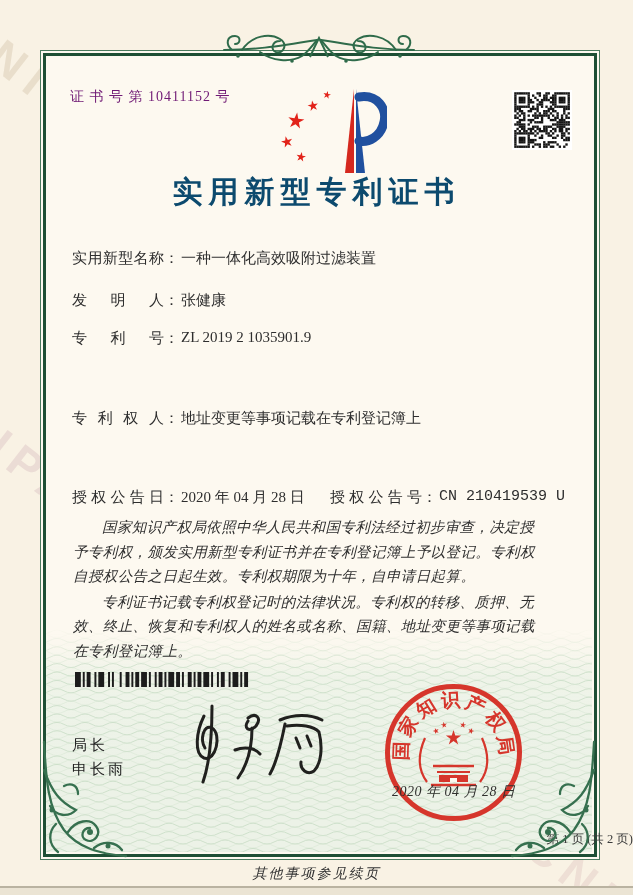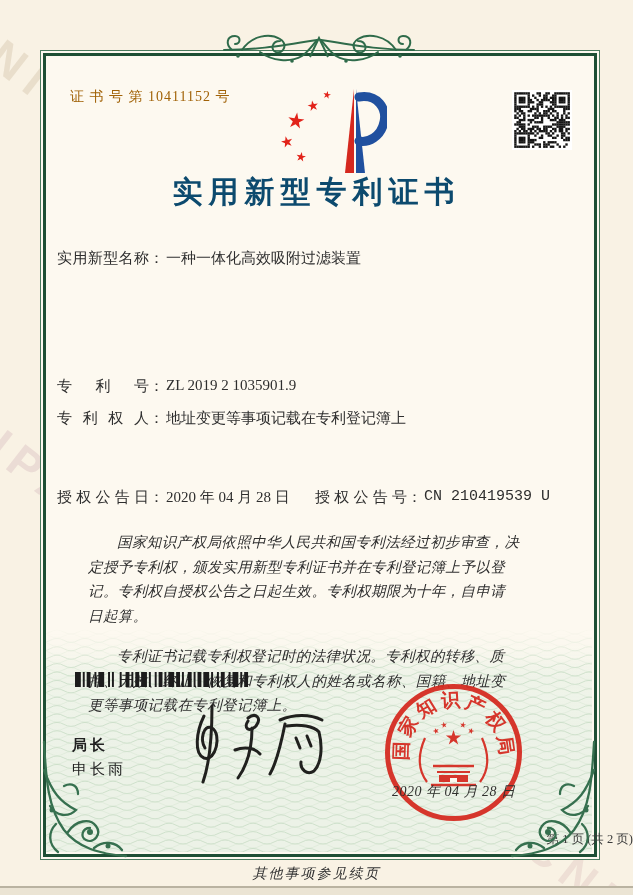--- a/index.html
+++ b/index.html
@@ -5,34 +5,34 @@
   html,body{margin:0;padding:0;background:#e8e2d4;}
   .page{position:relative;width:633px;height:895px;background:#f9f2e4;overflow:hidden;
         font-family:"Liberation Serif","DejaVu Serif",serif;color:#2b2b2b;}
   .wm{position:absolute;font-family:"Liberation Sans","DejaVu Sans",sans-serif;
       font-weight:bold;font-size:46px;letter-spacing:10px;transform:rotate(38deg);
       transform-origin:left top;user-select:none;z-index:1;}
   .frame{position:absolute;left:40px;top:50px;width:558px;height:808px;
          border:1px solid #4a7a5e;background:#fdf9f0;z-index:2;}
   .frame-in{position:absolute;inset:2px;border:3px solid #1e4f35;}
   .content{position:absolute;inset:0;z-index:4;}
-  .certno{position:absolute;left:70px;top:88px;font-size:14px;letter-spacing:1px;color:#a16207;}
+  .certno{position:absolute;left:70px;top:88px;font-size:14px;letter-spacing:1px;color:#701a75;}
   .logo{position:absolute;left:275px;top:86px;width:112px;height:90px;}
   .qr{position:absolute;left:512px;top:90px;width:60px;height:60px;}
   .title{position:absolute;left:0;top:172px;width:100%;text-align:center;
          font-size:30px;font-weight:bold;letter-spacing:6px;color:#0c4a6e;}
-  .row{position:absolute;left:57px;font-size:15px;color:#2e2e2e;}
+  .row{position:absolute;left:72px;font-size:15px;color:#2e2e2e;}
   .f-label{display:inline-block;width:92px;text-align:justify;text-align-last:justify;vertical-align:top;}
   .colon{display:inline-block;vertical-align:top;}
   .f-value{display:inline-block;vertical-align:top;white-space:pre-wrap;margin-left:2px;}
   .addr .f-value{width:398px;line-height:22px;}
   .grant2{position:absolute;left:258px;top:0;white-space:nowrap;font-family:Liberation Mono, monospace;}
   .paras{position:absolute;left:72px;top:514px;width:464px;font-size:14.5px;line-height:24.5px;
          font-style:italic;color:#2e2e2e;letter-spacing:0.4px;}
-  .paras p{margin:16px;text-indent:2em;font-style:italic;}
+  .paras p{margin:1px;text-indent:2em;font-style:italic;}
   .wavezone{position:absolute;left:46px;top:628px;width:546px;height:224px;
             background:linear-gradient(180deg, rgba(236,242,231,0) 0%, rgba(236,242,231,0.85) 22%, #ecf2e7 60%);
             -webkit-mask-image:linear-gradient(180deg,transparent,#000 18%);
             mask-image:linear-gradient(180deg,transparent,#000 18%);z-index:3;}
   .wavezone svg{position:absolute;inset:0;}
   .barcode{position:absolute;left:75px;top:672px;width:175px;height:15px;}
   .officer{position:absolute;left:72px;font-family:"Liberation Sans","DejaVu Sans",sans-serif;
            font-size:15px;letter-spacing:3px;color:#222;}
   .sig{position:absolute;left:188px;top:700px;width:150px;height:88px;}
   .seal{position:absolute;left:381px;top:680px;width:145px;height:145px;opacity:.93;}
@@ -480,21 +480,24 @@
         <rect x="18" y="25" width="1.06" height="1.06" fill="#161616"></rect>
         <rect x="21" y="25" width="1.06" height="1.06" fill="#161616"></rect>
         <rect x="23" y="25" width="1.06" height="1.06" fill="#161616"></rect>
       </svg>
 
     <div class="title">实用新型专利证书</div>
 
     <div class="row" style="top:249px;">
       <span class="f-label">实用新型名称</span><span class="colon">：</span><span class="f-value">一种一体化高效吸附过滤装置</span>
     </div>
-    <div class="row" style="top:329px;margin-top:48px;">
+    <div class="row" style="top:291px;">
+      <span class="f-label">发明人</span><span class="colon">：</span><span class="f-value">张健康</span>
+    </div>
+    <div class="row" style="top:329px;">
       <span class="f-label">专利号</span><span class="colon">：</span><span class="f-value">ZL 2019 2 1035901.9</span>
     </div>
     <div class="row" style="top:409px;">
       <span class="f-label">专利权人</span><span class="colon">：</span><span class="f-value">地址变更等事项记载在专利登记簿上</span>
     </div>
     <div class="row" style="top:488px;width:470px;">
       <span class="f-label">授权公告日</span><span class="colon">：</span><span class="f-value">2020 年 04 月 28 日</span>
       <span class="grant2">
         <span class="f-label">授权公告号</span><span class="colon">：</span><span class="f-value">CN 210419539 U</span>
       </span>
@@ -531,21 +534,21 @@
         <rect x="102.29999999999994" y="0" width="4.65" height="15" fill="#1c1c1c"></rect>
         <rect x="108.49999999999994" y="0" width="1.55" height="15" fill="#1c1c1c"></rect>
         <rect x="113.14999999999993" y="0" width="1.55" height="15" fill="#1c1c1c"></rect>
         <rect x="116.24999999999993" y="0" width="3.1" height="15" fill="#1c1c1c"></rect>
         <rect x="122.44999999999992" y="0" width="1.55" height="15" fill="#1c1c1c"></rect>
         <rect x="125.54999999999991" y="0" width="4.65" height="15" fill="#1c1c1c"></rect>
         <rect x="131.74999999999991" y="0" width="1.55" height="15" fill="#1c1c1c"></rect>
         <rect x="134.84999999999994" y="0" width="3.1" height="15" fill="#1c1c1c"></rect>
       </svg>
 
-    <div class="officer" style="top:736px;font-weight:bold;">局长</div>
+    <div class="officer" style="top:736px;">局长</div>
     <div class="officer" style="top:760px;">申长雨</div>
 
     <svg class="sig" viewBox="0 0 150 88">
       <g fill="none" stroke="#20201e" stroke-width="3" stroke-linecap="round" stroke-linejoin="round">
         <path d="M 16 16 C 8 32 6 54 16 58 C 28 62 34 34 24 28 C 15 24 12 40 17 48"></path>
         <path d="M 24 6 C 24 34 22 62 15 82"></path>
         <path d="M 60 18 C 68 12 74 18 68 26 C 61 33 55 28 60 21"></path>
         <path d="M 64 28 C 64 46 60 64 50 78"></path>
         <path d="M 47 50 C 57 46 67 48 72 54"></path>
         <path d="M 92 20 C 106 14 122 14 134 20"></path>

